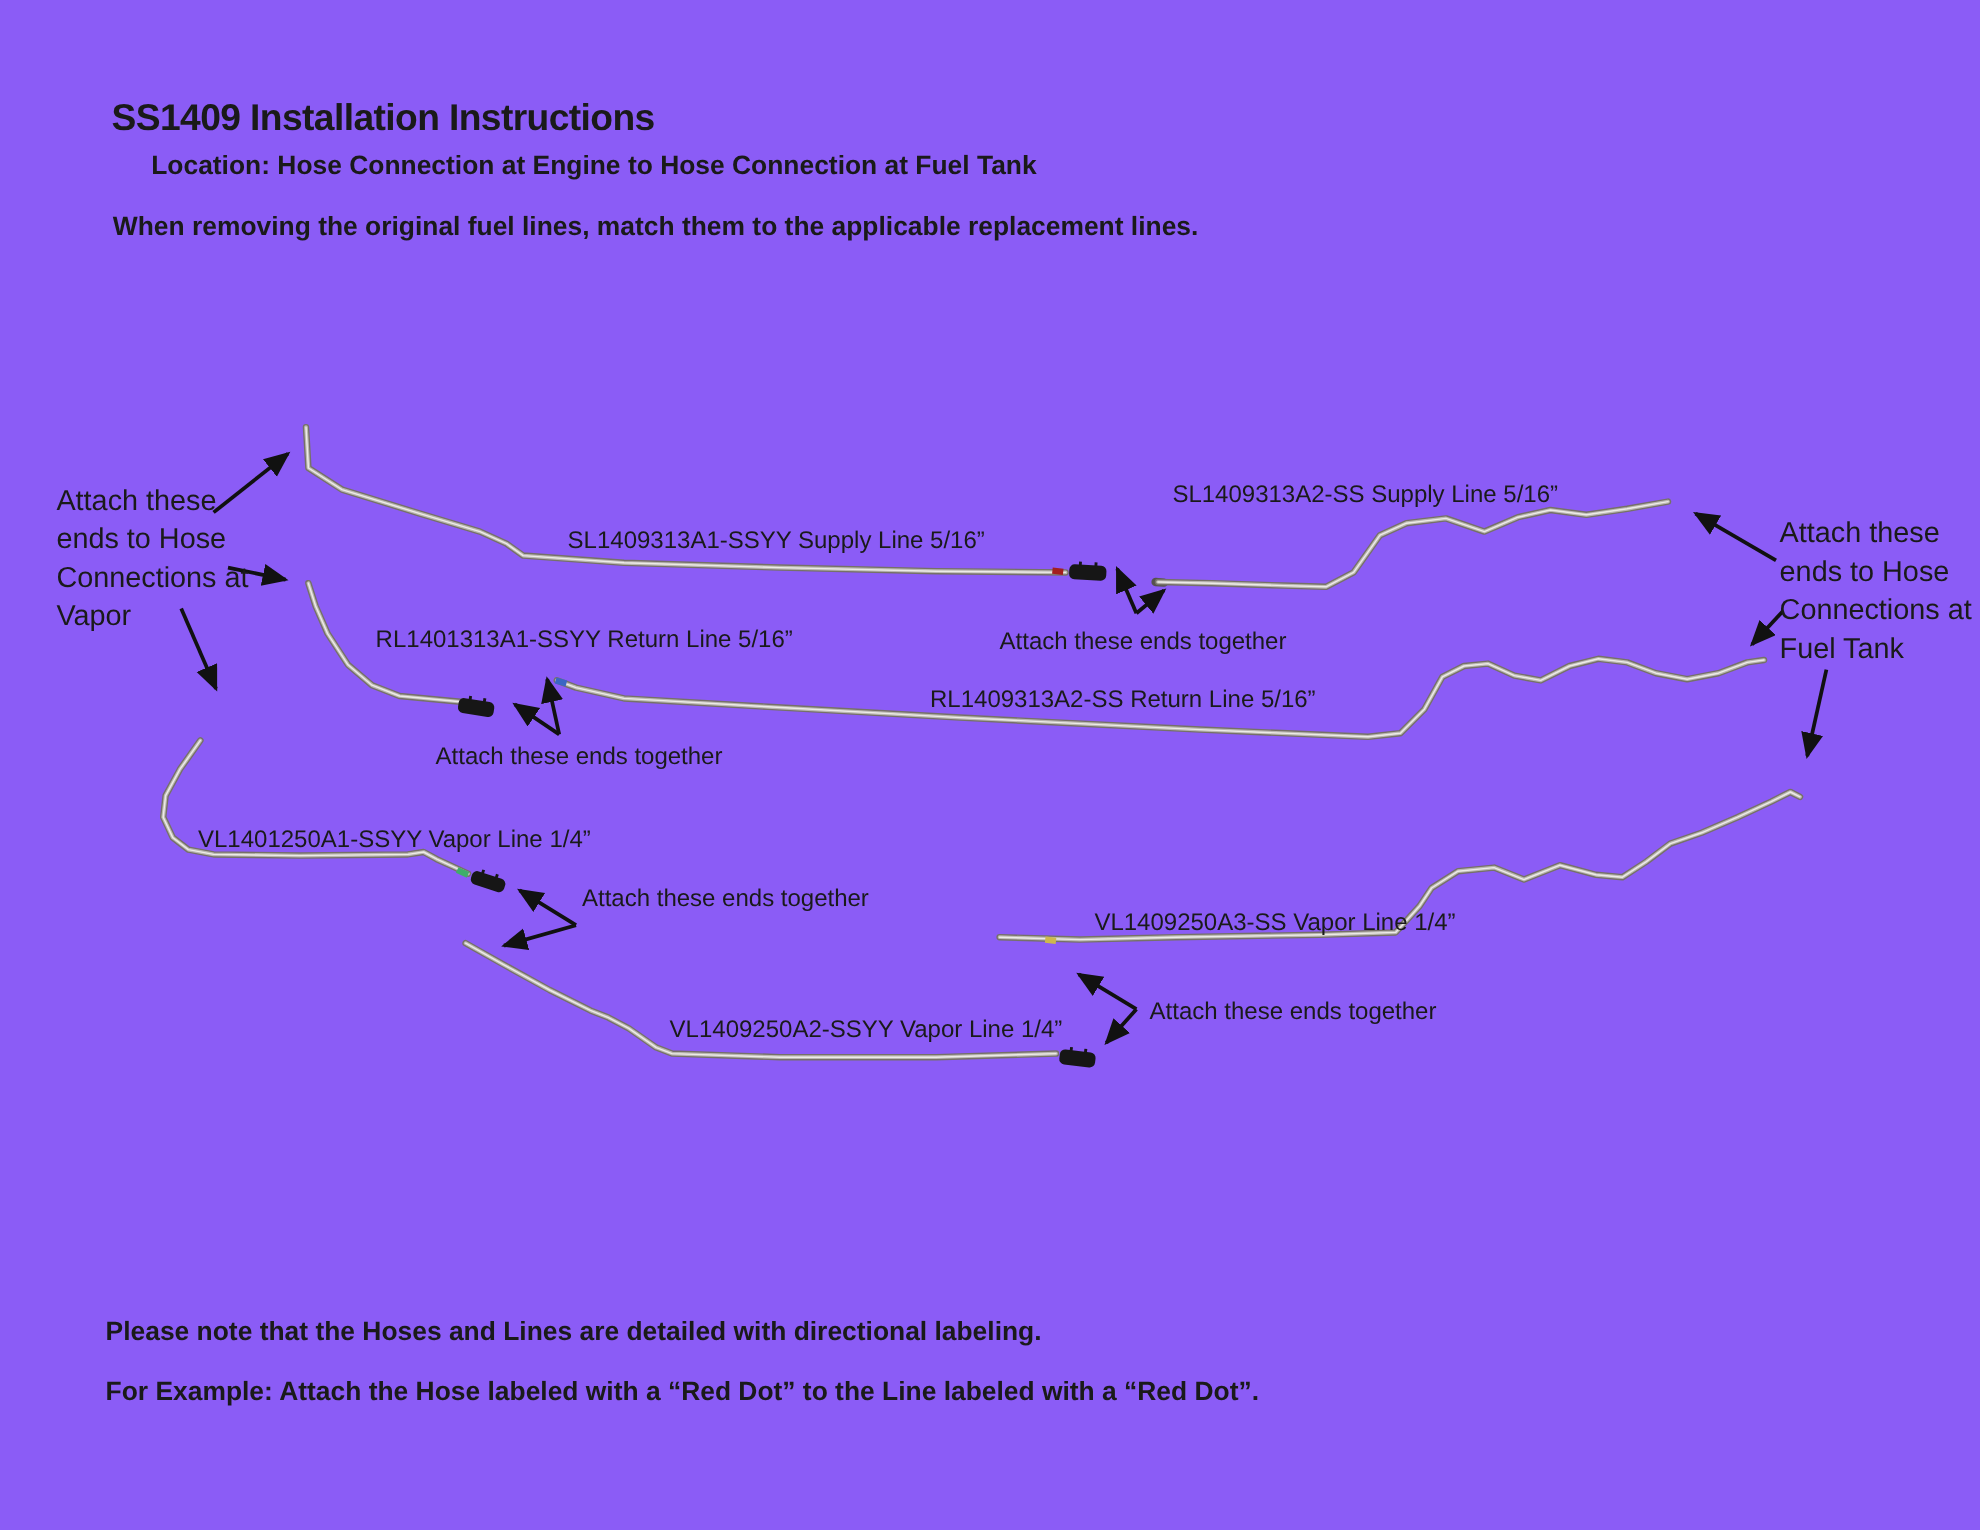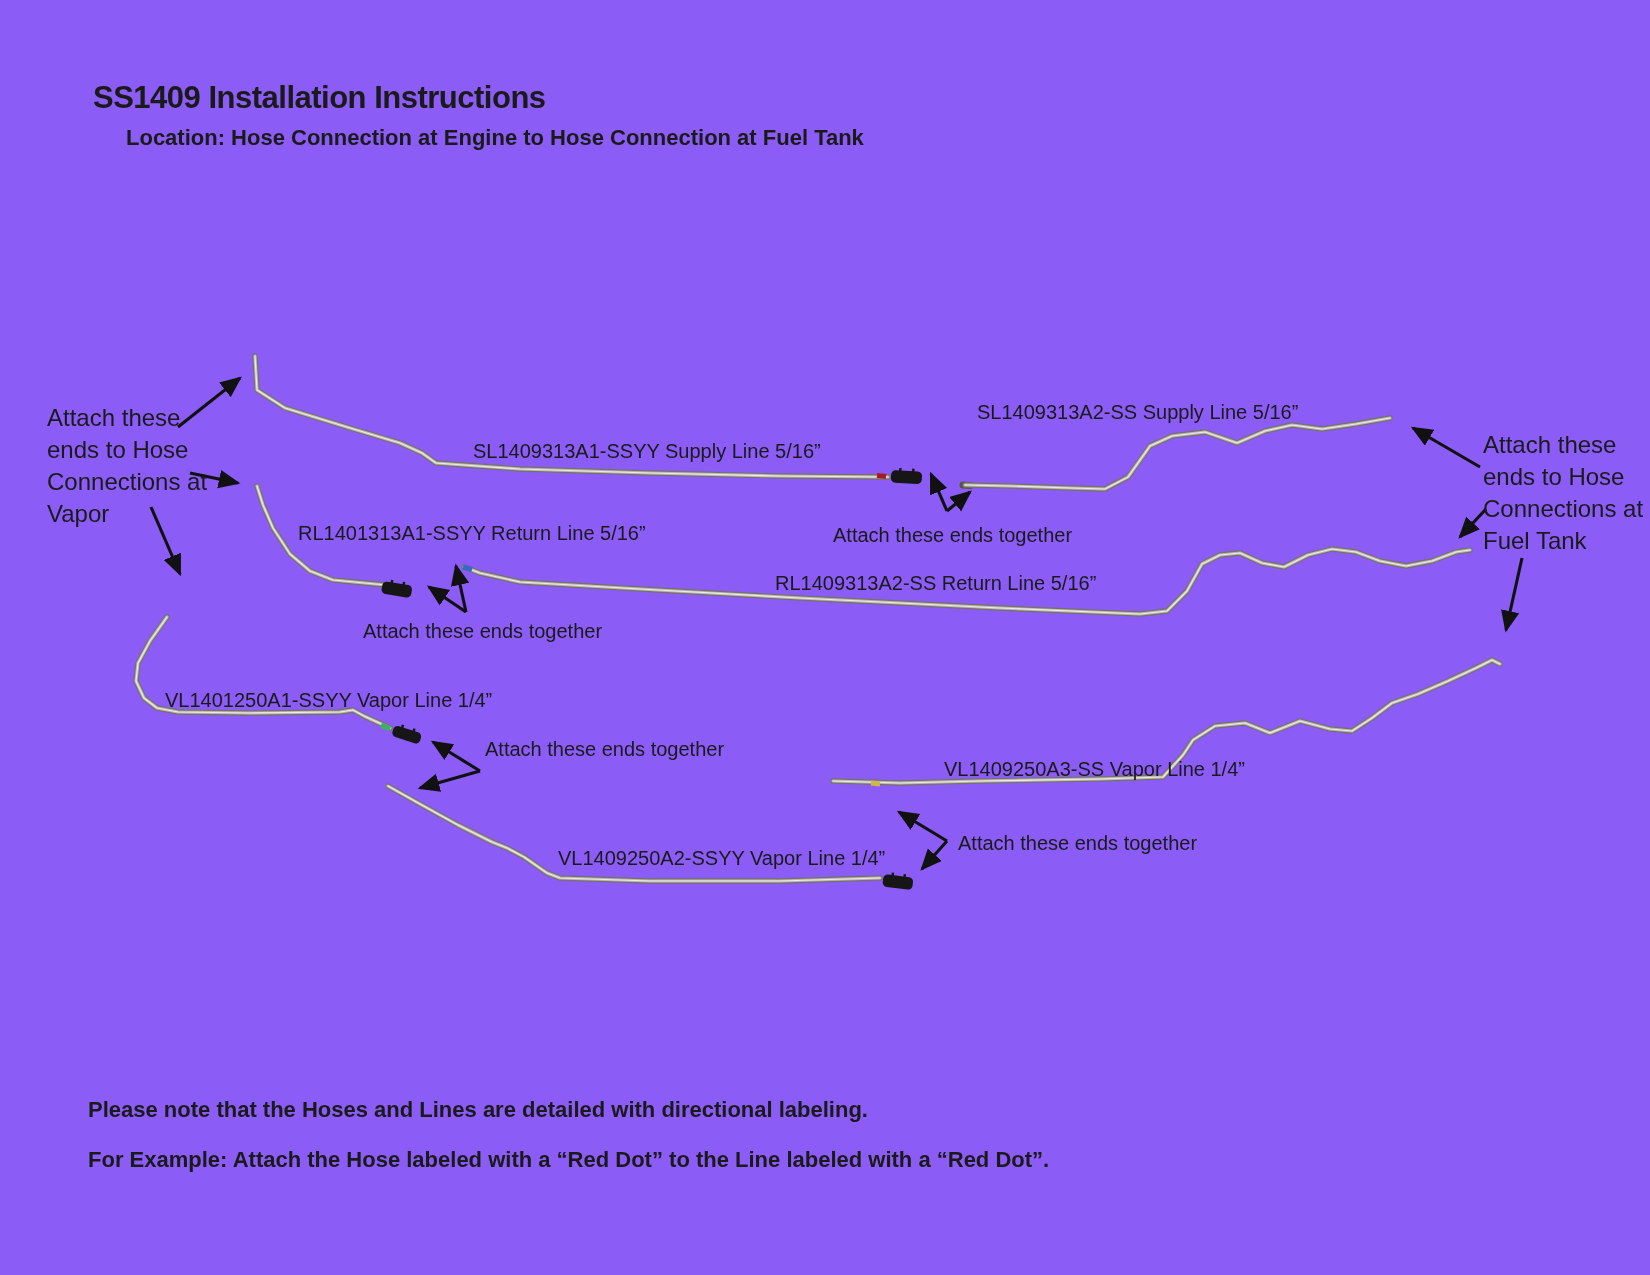--- a/index.html
+++ b/index.html
@@ -118,41 +118,42 @@
     <line class="arrow" x1="947" y1="841" x2="899" y2="812"></line>
     <line class="arrow" x1="947" y1="841" x2="922" y2="869"></line>
 
     <line class="arrow" x1="1480" y1="467" x2="1413" y2="428"></line>
     <line class="arrow" x1="1486" y1="509" x2="1460" y2="537"></line>
     <line class="arrow" x1="1522" y1="558" x2="1506" y2="630"></line>
   </svg>
 
   <div class="abs title" style="left:93px;top:80px;">SS1409 Installation Instructions</div>
   <div class="abs subtitle" style="left:94px;top:125px;margin-left:32px;">Location: Hose Connection at Engine to Hose Connection at Fuel Tank</div>
+  <div class="abs intro" style="left:94px;top:176px;">When removing the original fuel lines, match them to the applicable replacement lines.</div>
 
   <div class="abs note-block" style="left:47px;top:402px;">
     <div>Attach these</div>
     <div>ends to Hose</div>
     <div>Connections at</div>
     <div>Vapor</div>
   </div>
 
   <div class="abs note-block" style="left:1483px;top:429px;">
     <div>Attach these</div>
     <div>ends to Hose</div>
     <div>Connections at</div>
     <div>Fuel Tank</div>
   </div>
 
   <div class="abs diagram-label" style="left:473px;top:440px;">SL1409313A1-SSYY Supply Line 5/16”</div>
   <div class="abs diagram-label" style="left:977px;top:401px;">SL1409313A2-SS Supply Line 5/16”</div>
-  <div class="abs diagram-label" style="left:298px;top:522px;text-align:center;">RL1401313A1-SSYY Return Line 5/16”</div>
+  <div class="abs diagram-label" style="left:313px;top:522px;text-align:center;">RL1401313A1-SSYY Return Line 5/16”</div>
   <div class="abs diagram-label" style="left:775px;top:572px;">RL1409313A2-SS Return Line 5/16”</div>
   <div class="abs diagram-label" style="left:165px;top:677px;margin-top:12px;">VL1401250A1-SSYY Vapor Line 1/4”</div>
-  <div class="abs diagram-label" style="left:912px;top:758px;margin-left:32px;">VL1409250A3-SS Vapor Line 1/4”</div>
+  <div class="abs diagram-label" style="left:912px;top:758px;">VL1409250A3-SS Vapor Line 1/4”</div>
   <div class="abs diagram-label" style="left:558px;top:847px;">VL1409250A2-SSYY Vapor Line 1/4”</div>
 
   <div class="abs diagram-label" style="left:833px;top:524px;">Attach these ends together</div>
   <div class="abs diagram-label" style="left:363px;top:620px;">Attach these ends together</div>
   <div class="abs diagram-label" style="left:485px;top:738px;">Attach these ends together</div>
   <div class="abs diagram-label" style="left:958px;top:832px;">Attach these ends together</div>
 
   <div class="abs footer-note" style="left:88px;top:1147px;">For Example: Attach the Hose labeled with a “Red Dot” to the Line labeled with a “Red Dot”.</div>
   <div class="abs footer-note" style="left:88px;top:1097px;">Please note that the Hoses and Lines are detailed with directional labeling.</div>
 

